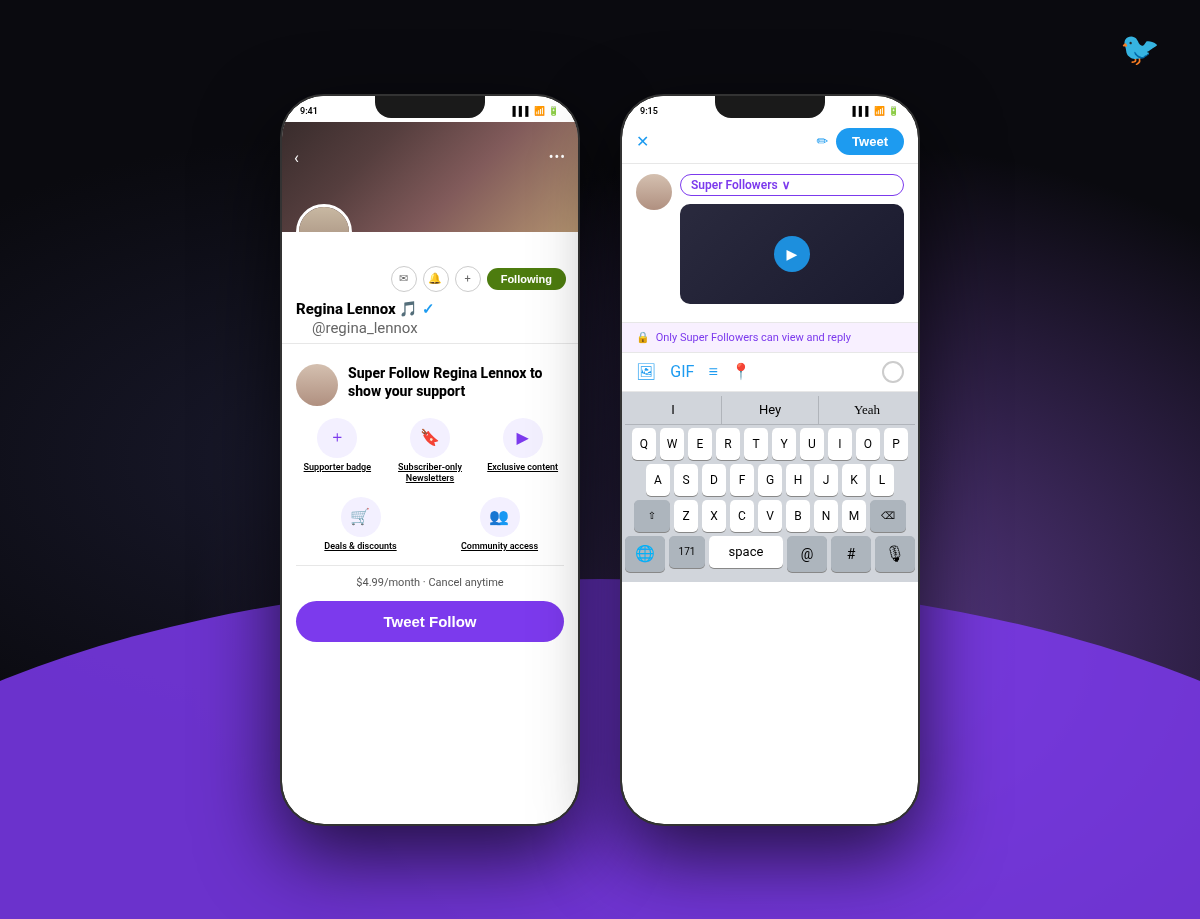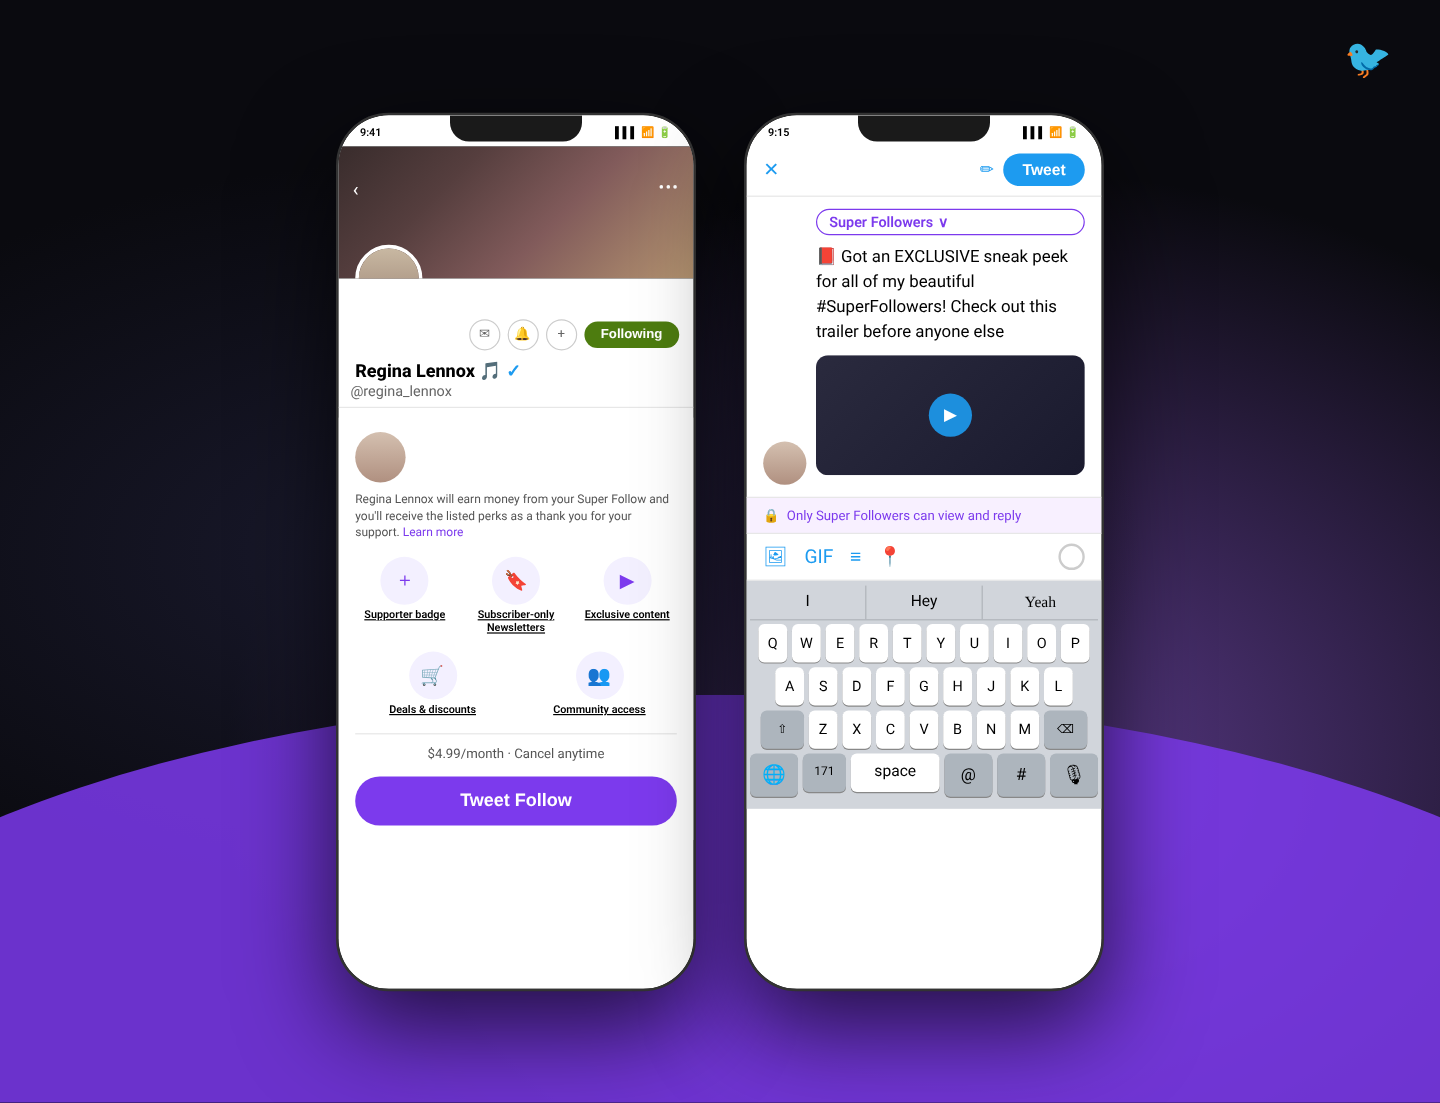--- a/index.html
+++ b/index.html
@@ -191,22 +191,22 @@
     }
 
     .profile-name {
       padding: 4px 14px 0;
       font-size: 15px;
       font-weight: 800;
       color: #000;
     }
 
     .profile-handle {
-      padding: 1px 10px 6px;
-      font-size: 12px;
+      padding: 1px 30px 6px;
+      font-size: 15px;
       color: #666;
     }
 
     .divider {
       height: 1px;
       background: #e7e7e7;
       margin: 0 0 8px;
     }
 
     
@@ -347,21 +347,20 @@
       border-radius: 20px;
       padding: 6px 16px;
       font-size: 13px;
       font-weight: 700;
     }
 
     .tweet-compose-area {
       display: flex;
       padding: 10px 14px;
       gap: 8px;
-      align-items: flex-end;
     }
 
     .compose-avatar {
       width: 36px;
       height: 36px;
       border-radius: 50%;
       background: linear-gradient(180deg, #d4c0b0 0%, #b09080 100%);
       flex-shrink: 0;
     }
 
@@ -588,24 +587,23 @@
         <span>Regina Lennox 🎵</span>
         <span style="color:#1d9bf0;">✓</span>
       </div>
       <div class="profile-handle">@regina_lennox</div>
 
       <div class="divider"></div>
 
       <div class="super-follow-card">
         <div class="card-header">
           <div class="card-avatar"></div>
-        </div>
-        <div class="card-subtitle">
-          <span>Regina Lennox will earn money from your Super Follow and you'll receive the listed perks as a thank you for your support.</span>
-          <a class="learn-more">Learn more</a>
+          <div>
+            <div class="card-title">Super Follow Regina Lennox to show your support</div>
+          </div>
         </div>
 
         
         <div class="perks-grid">
           <div class="perk-item">
             <div class="perk-icon-circle">＋</div>
             <div class="perk-label">Supporter badge</div>
           </div>
           <div class="perk-item">
             <div class="perk-icon-circle">🔖</div>
@@ -656,21 +654,20 @@
         </div>
       </div>
 
       <div class="tweet-compose-area">
         <div class="compose-avatar"></div>
         <div style="flex:1;">
           <div class="audience-selector">
             <span>Super Followers</span>
             <span>∨</span>
           </div>
-          <div class="tweet-text">📕 Got an EXCLUSIVE sneak peek for all of my beautiful #SuperFollowers! Check out this trailer before anyone else</div>
 
           <div class="video-preview">
             <div class="video-bg"></div>
             <div class="play-button">▶</div>
           </div>
         </div>
       </div>
 
       <div class="super-followers-notice">
         <span>🔒</span>

